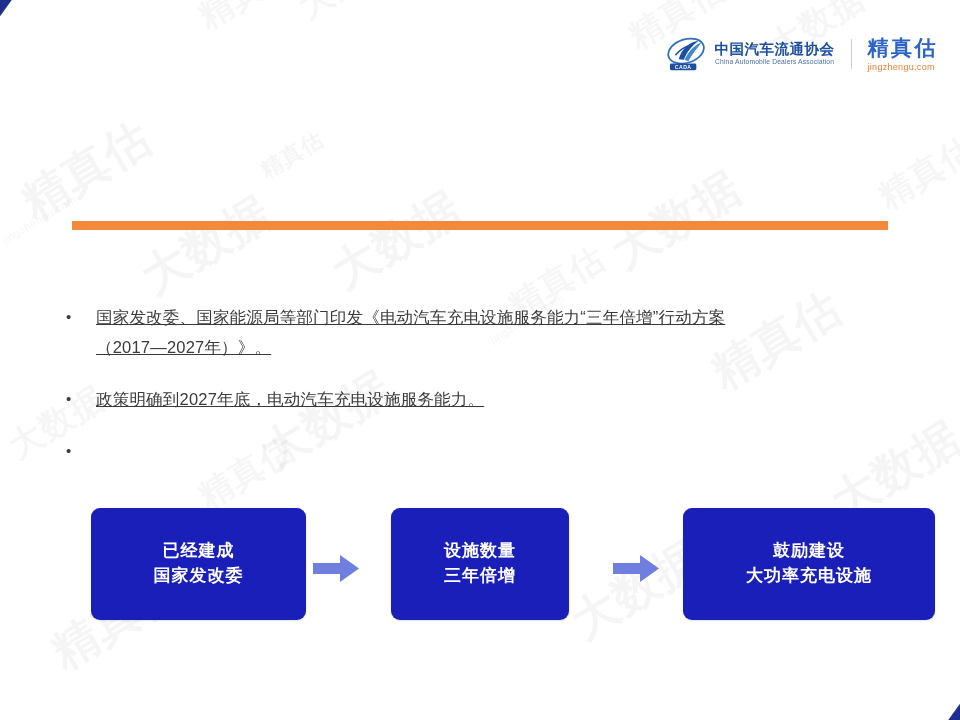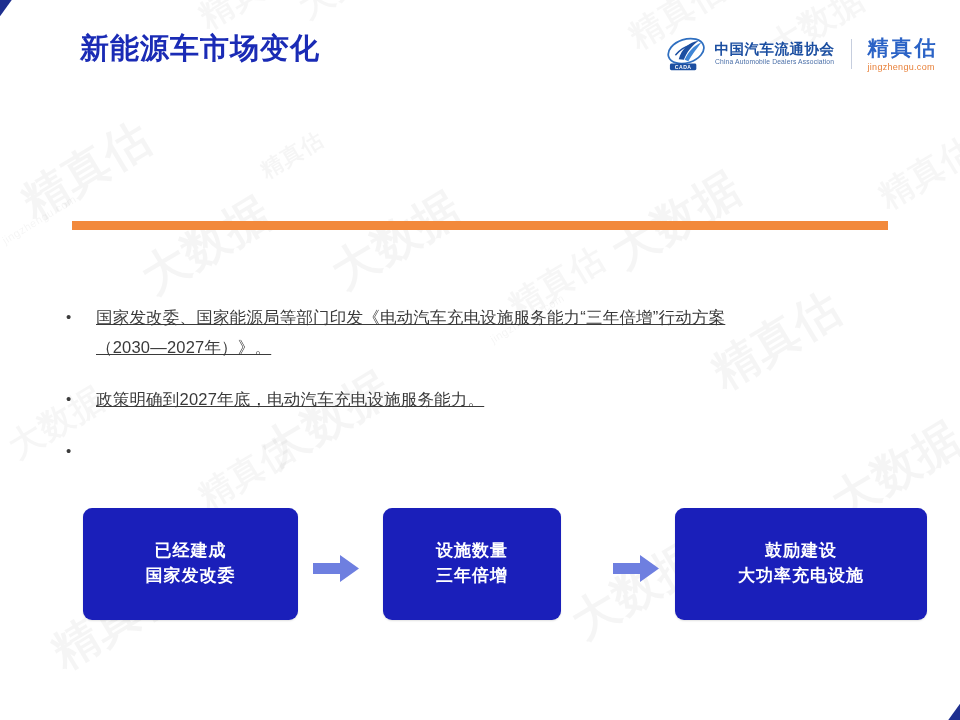--- a/index.html
+++ b/index.html
@@ -231,20 +231,21 @@
     display: flex;
     align-items: center;
     justify-content: center;
     text-align: center;
     color: #ffffff;
     font-size: 17px;
     font-weight: bold;
     line-height: 1.45;
     letter-spacing: 1px;
     box-shadow: 0 1px 2px rgba(0,0,0,0.12);
+    margin-left: 8px;
   }
   .pbox-1 { left: 83px;  width: 215px; }
   .pbox-2 { left: 383px; width: 178px; }
   .pbox-3 { left: 675px; width: 252px; }
 
   .parrow {
     position: absolute;
     top: 47px;
     width: 46px;
     height: 27px;
@@ -297,21 +298,20 @@
     <div class="s" style="right:-20px; width:38px; background:#2b3fe0;"></div>
     <div class="s" style="right:18px;  width:14px; background:#ffffff;"></div>
     <div class="s" style="right:32px;  width:26px; background:#f08a54;"></div>
     <div class="s" style="right:58px;  width:11px; background:#ffffff;"></div>
     <div class="s" style="right:69px;  width:34px; background:#2636c9;"></div>
     <div class="s" style="right:103px; width:10px; background:#ffffff;"></div>
     <div class="s" style="right:113px; width:18px; background:#1e2f8f;"></div>
   </div>
 
   <div class="header">
-    <div class="header-title">新能源车市场变化</div>
 
     <div class="logo-group">
 
       <div class="logo-cada">
         <span class="cada-mark">
           <svg viewBox="0 0 60 46" width="44" height="34" aria-hidden="true">
             <ellipse cx="26" cy="19" rx="25" ry="16" fill="none" stroke="#2f6fc0" stroke-width="2.4" transform="rotate(-18 26 19)"></ellipse>
             <path d="M16 30 C20 16, 30 7, 43 5 C34 12, 27 20, 23 31 Z" fill="#1c4fa1"></path>
             <path d="M24 31 C29 20, 36 12, 47 7 C40 17, 33 25, 29 33 Z" fill="#3f86d6"></path>
             <path d="M12 24 C17 18, 24 13, 32 11" fill="none" stroke="#1c4fa1" stroke-width="2" stroke-linecap="round"></path>
@@ -336,21 +336,21 @@
   </div>
 
   <div class="title-rule"></div>
 
   <div class="bullets">
 
     <div class="bullet">
       <span class="bullet-dot">•</span>
       <span class="bullet-text">
         <span>国家发改委、国家能源局等部门印发《电动汽车充电设施服务能力“三年倍增”行动方案</span>
-        <span class="l2">（2030—2027年）》。</span>
+        <span class="l2">（2017—2027年）》。</span>
       </span>
     </div>
 
     <div class="bullet">
       <span class="bullet-dot">•</span>
       <span class="bullet-text">
         <span>政策明确到2027年底，电动汽车充电设施服务能力。</span>
       </span>
     </div>
 

